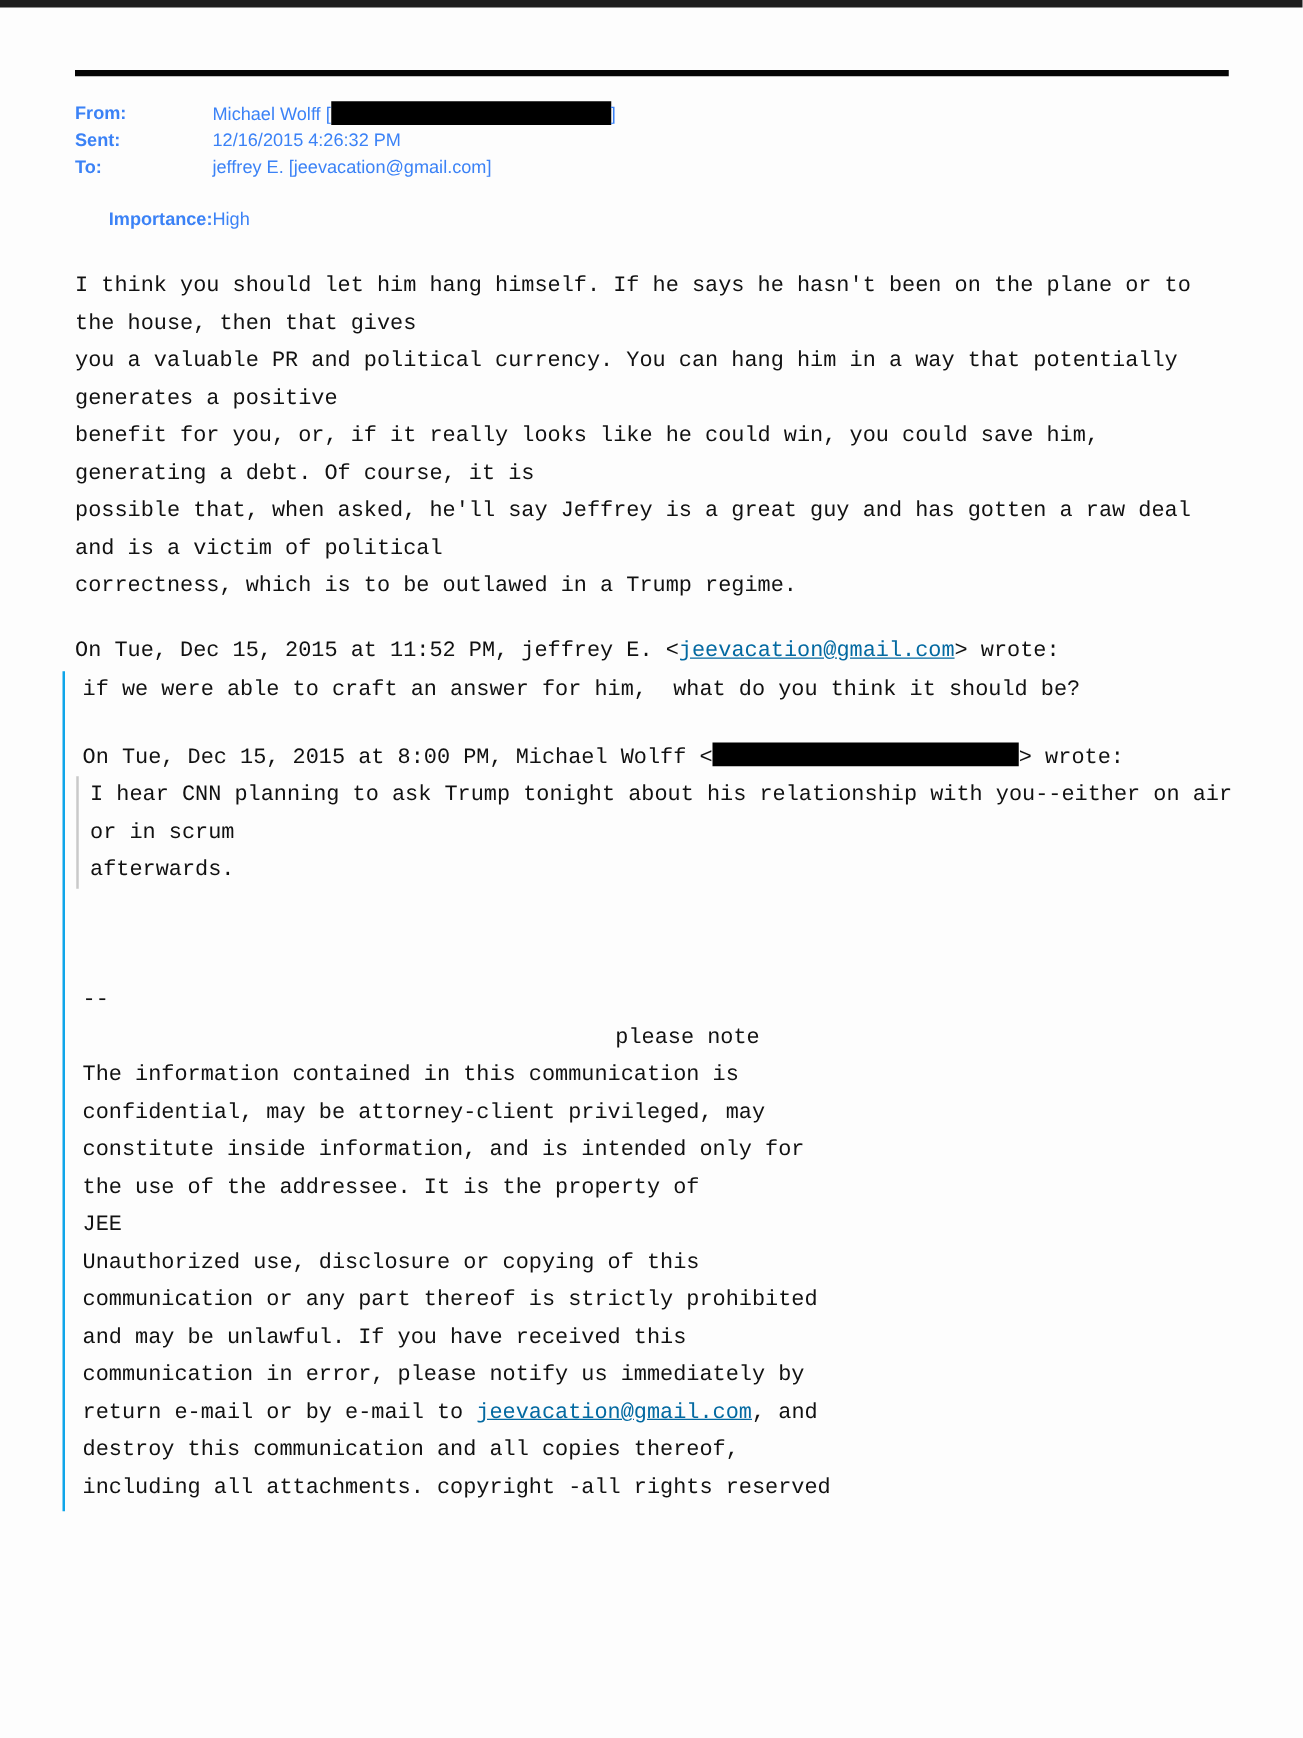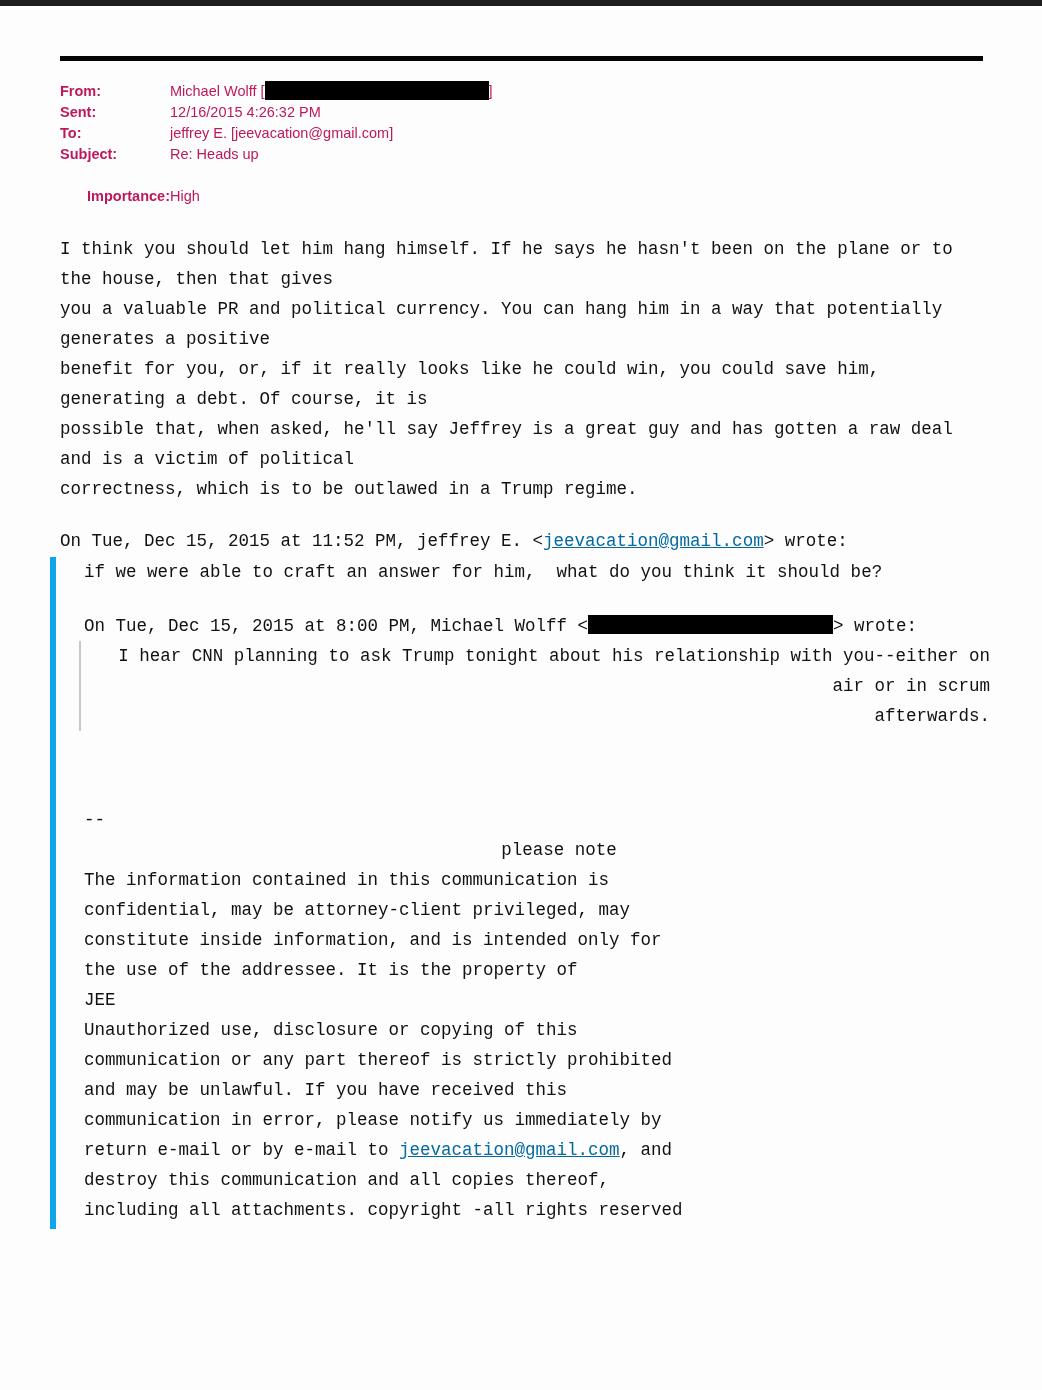--- a/index.html
+++ b/index.html
@@ -19,51 +19,51 @@
     position: absolute; top: 0; left: 60px;
     width: 930px;
   }
   .rule {
     margin: 56px 0 0 0;
     border: none;
     height: 5px; width: 923px;
     background: #050505;
   }
   
-  .hdr { margin-top: 20px; font-family: "Liberation Sans", sans-serif; font-size: 14.5px; color: #be185d; }
+  .hdr { margin-top: 20px; font-family: "Liberation Sans", sans-serif; font-size: 14.5px; color: #3b82f6; }
   .hdr-row { display: flex; line-height: 21px; }
   .hdr-label { width: 110px; font-weight: bold; flex: 0 0 110px; }
   .hdr-value { white-space: pre; }
   .importance-row { margin-top: 21px; text-align: right; }
   .redaction {
     display: inline-block;
     background: #000;
     vertical-align: -4px;
   }
   .redaction-from { width: 224px; height: 19px; }
   .redaction-wolff { width: 245px; height: 19px; vertical-align: -3px; }
   
   .serif { font-family: Liberation Mono, monospace; font-size: 17.5px; line-height: 30px; color: #111; }
   .para { margin-top: 27px; white-space: pre-wrap; width: 923px; }
   .attr1 { margin-top: 22px; }
   a.email-link { color: #0369a1; text-decoration: underline; cursor: pointer; }
   
   .bq-outer {
     margin: 1px 0 0 -10px;
-    border-left: 6px solid #0ea5e9;
-    padding: 0 0 4px 28px;
+    border-left: 2px solid #0ea5e9;
+    padding: 0 0 4px 14px;
   }
   .q1-text { white-space: pre-wrap; }
   .attr2 { margin-top: 24px; white-space: pre-wrap; }
   .bq-inner {
     margin: 0 0 0 -5px;
     border-left: 2px solid #c9c9c9;
     padding: 0 0 0 9px;
   }
-  .q2-text { white-space: pre-wrap; text-align: right; }
+  .q2-text { white-space: pre-wrap; }
   .sig-dashes { margin-top: 74px; }
   .sig-note { margin-left: 44px; text-align: center; }
   .sig-block { white-space: pre-wrap; }
 </style>
 </head>
 <body>
 
 <div class="topbar"></div>
 
 <div class="content">
@@ -75,24 +75,20 @@
       <span class="hdr-label">From:</span>
       <span class="hdr-value"><span>Michael Wolff [</span><span class="redaction redaction-from"></span><span>]</span></span>
     </div>
     <div class="hdr-row">
       <span class="hdr-label">Sent:</span>
       <span class="hdr-value">12/16/2015 4:26:32 PM</span>
     </div>
     <div class="hdr-row">
       <span class="hdr-label">To:</span>
       <span class="hdr-value">jeffrey E. [jeevacation@gmail.com]</span>
-    </div>
-    <div class="hdr-row">
-      <span class="hdr-label">Subject:</span>
-      <span class="hdr-value">Re: Heads up</span>
     </div>
     <div class="hdr-row importance-row">
       <span class="hdr-label">Importance:</span>
       <span class="hdr-value">High</span>
     </div>
   </div>
 
   <div class="serif para">I think you should let him hang himself. If he says he hasn't been on the plane or to the house, then that gives
 you a valuable PR and political currency. You can hang him in a way that potentially generates a positive
 benefit for you, or, if it really looks like he could win, you could save him, generating a debt. Of course, it is

